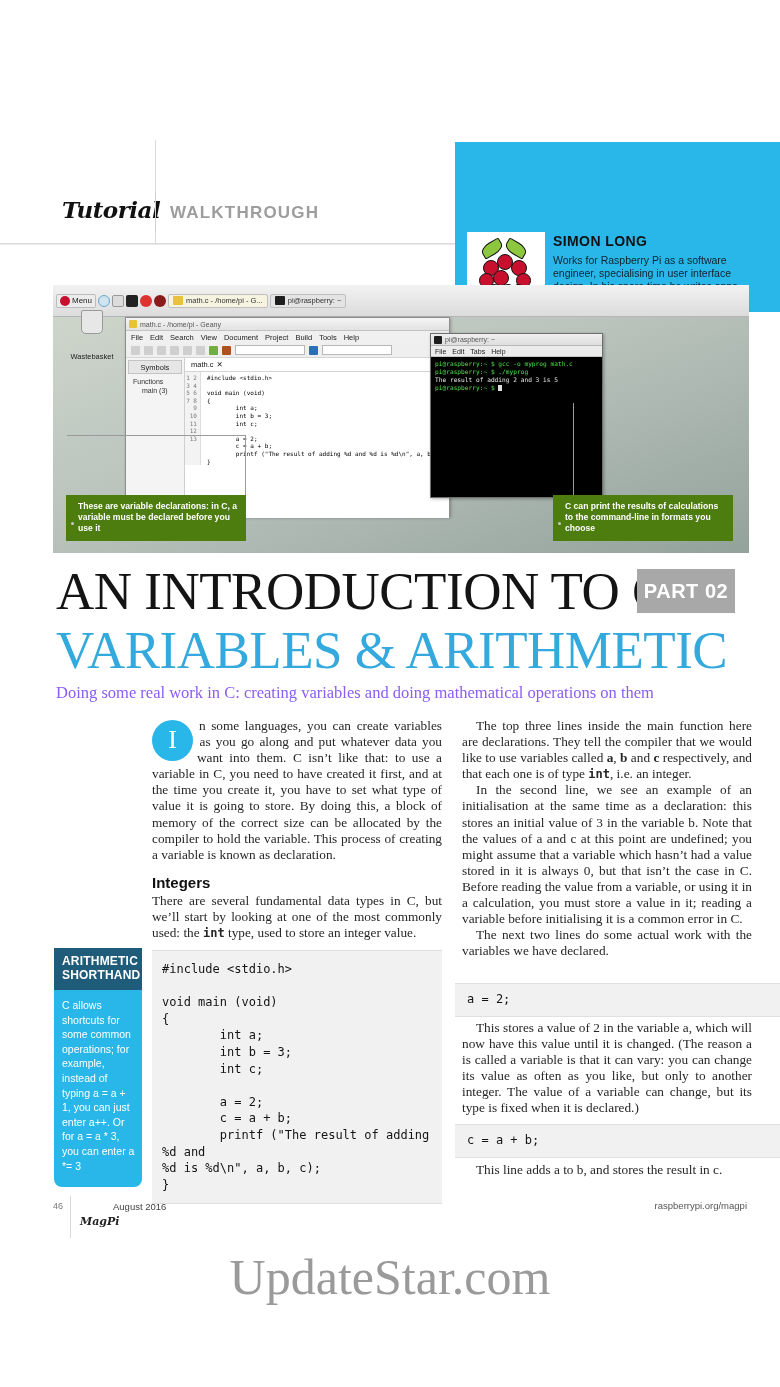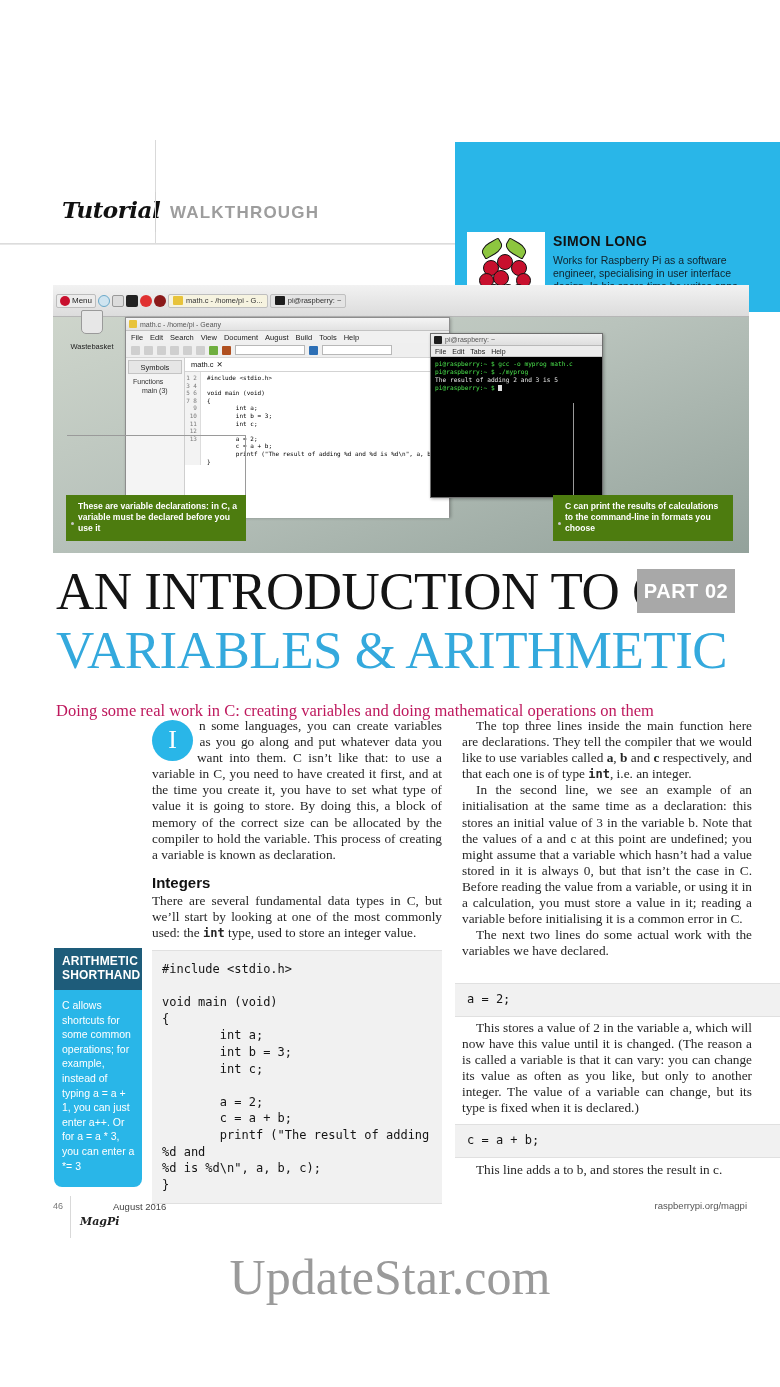--- a/index.html
+++ b/index.html
@@ -74,21 +74,21 @@
   .tb-ico { width:12px; height:12px; border-radius:2px; }
   .tb-win { display:flex; align-items:center; gap:3px; height:14px; padding:0 4px;
             background:#e4e4e4; border:1px solid #bfbfbf; border-radius:2px;
             font-family:"Liberation Sans", sans-serif; font-size:7.5px; color:#333; }
   .tb-win.active { background:#f6f3e0; }
   .tb-sq { width:10px; height:9px; border-radius:1px; }
 
   .wastebasket { position:absolute; left:12px; top:25px; width:54px; text-align:center; }
   .wb-can { width:22px; height:24px; margin:0 auto; background:#e7e7e7; border:1px solid #9a9a9a;
             border-radius:2px 2px 5px 5px; }
-  .wb-lbl { font-family:"Liberation Sans", sans-serif; font-size:7.5px; color:#1d1d1d; margin-top:8px; }
+  .wb-lbl { font-family:"Liberation Sans", sans-serif; font-size:7.5px; color:#1d1d1d; margin-top:18px; }
 
   .geany { position:absolute; left:72px; top:32px; width:325px; height:200px;
            background:#f0f0f0; border:1px solid #8d8d8d; box-shadow:1px 1px 3px rgba(0,0,0,.25); }
   .geany-tb { height:13px; background:linear-gradient(#f5f5f5,#e2e2e2); border-bottom:1px solid #c2c2c2;
               display:flex; align-items:center; gap:3px; padding:0 3px;
               font-family:"Liberation Sans", sans-serif; font-size:7px; color:#555; }
   .geany-menu { height:12px; display:flex; align-items:center; gap:7px; padding:0 5px;
                 font-family:"Liberation Sans", sans-serif; font-size:7.5px; color:#222;
                 background:#f0f0f0; }
   .geany-tools { height:15px; background:#efefef; border-bottom:1px solid #d6d6d6;
@@ -151,21 +151,21 @@
   }
   .title2 {
     position:absolute; left:56px; top:622px;
     font-family:"Liberation Serif", serif;
     font-size:53px; line-height:56px; color:#34a9dd;
     letter-spacing:-0.5px;
   }
   .subtitle {
     position:absolute; left:56px; top:683px; width:700px;
     font-family:"Liberation Serif", serif;
-    font-size:16.5px; color:#be185d;margin-top:18px;
+    font-size:16.5px; color:#8b5cf6;
   }
 
   
   .col-l { position:absolute; left:152px; top:718px; width:290px; }
   .col-r { position:absolute; left:462px; top:718px; width:290px; }
   .bodytxt {
     font-family:"Liberation Serif", serif;
     font-size:13.3px; line-height:16.1px; color:#262626;
     text-align:justify;
   }
@@ -301,21 +301,21 @@
         <div class="geany-tb">
           <div class="tb-sq" style="background:#e8c33a;width:8px;height:8px;"></div>
           <span>math.c - /home/pi - Geany</span>
         </div>
         <div class="geany-menu">
           <span>File</span>
           <span>Edit</span>
           <span>Search</span>
           <span>View</span>
           <span>Document</span>
-          <span>August</span>
+          <span>Project</span>
           <span>Build</span>
           <span>Tools</span>
           <span>Help</span>
         </div>
         <div class="geany-tools">
           <div class="gt-i"></div>
           <div class="gt-i"></div>
           <div class="gt-i"></div>
           <div class="gt-i"></div>
           <div class="gt-i"></div>

